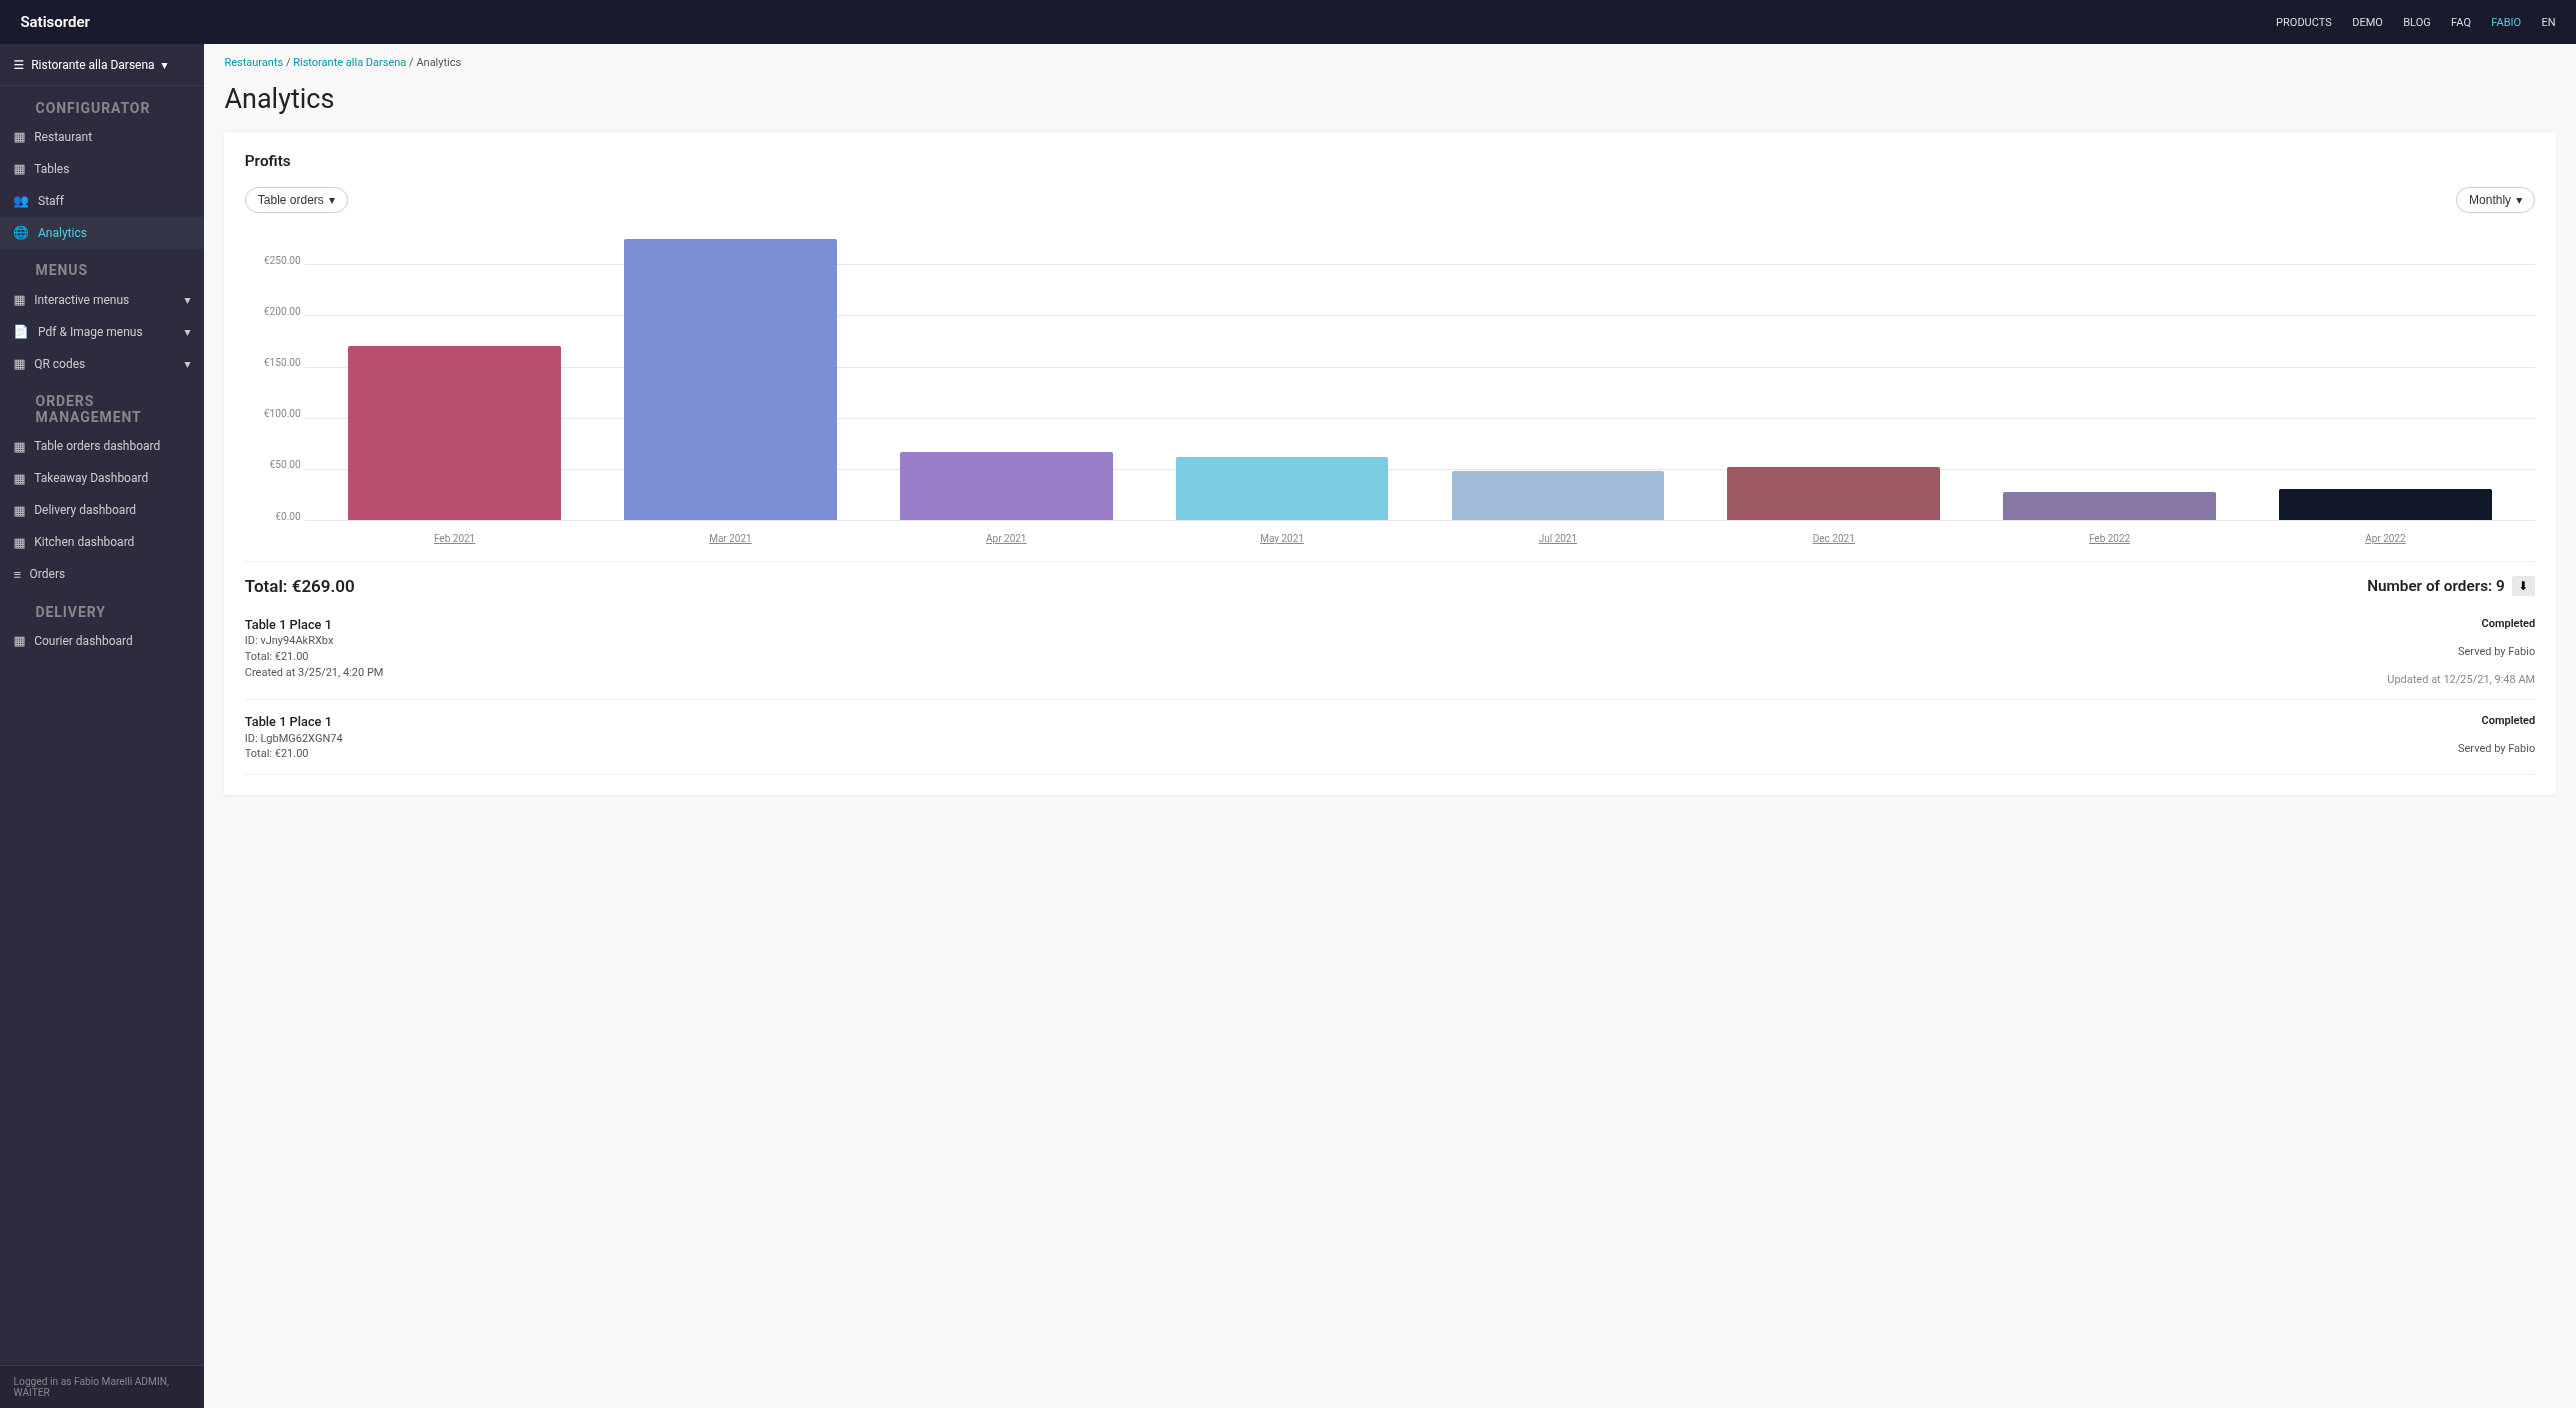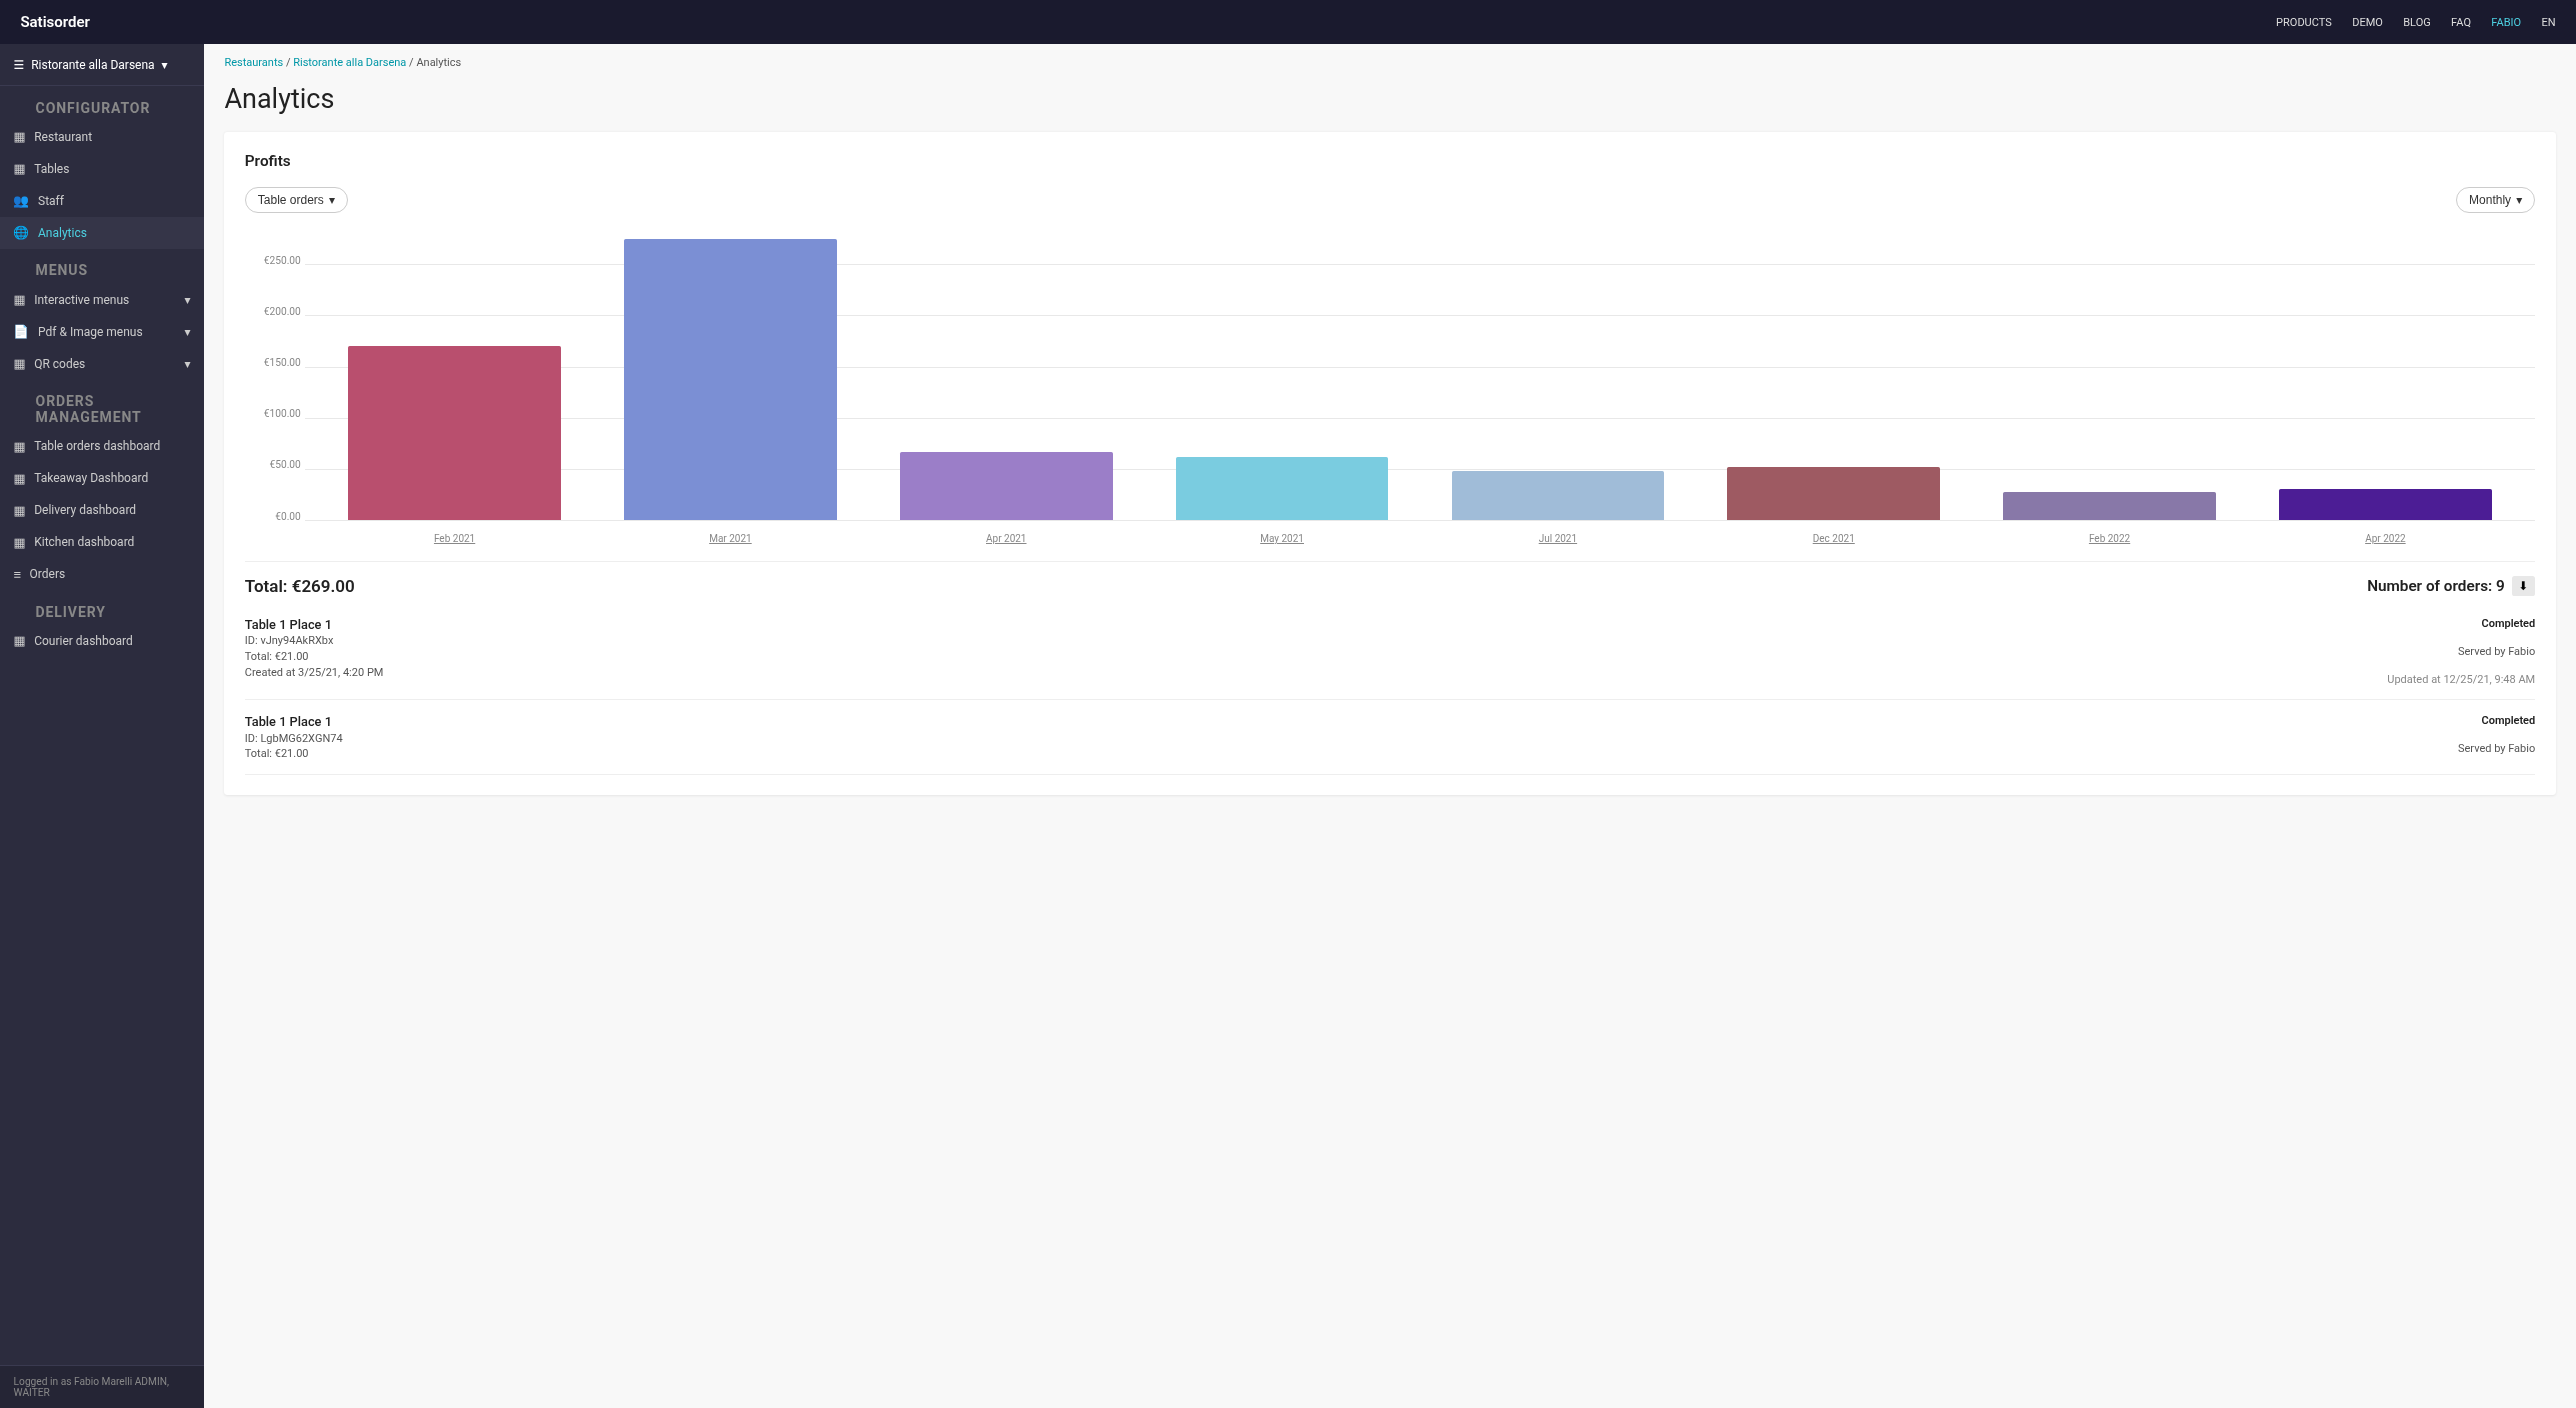--- a/index.html
+++ b/index.html
@@ -470,21 +470,21 @@
               <div class="bar" style="height: 18.9091%; background: rgb(158, 90, 98);">
                 <span class="bar-label">Dec 2021</span>
               </div>
             </div>
             <div class="bar-group">
               <div class="bar" style="height: 10.1818%; background: rgb(136, 120, 168);">
                 <span class="bar-label">Feb 2022</span>
               </div>
             </div>
             <div class="bar-group">
-              <div class="bar" style="height: 10.9091%; background: #4c1d95;">
+              <div class="bar" style="height: 10.9091%; background: #0f172a;">
                 <span class="bar-label">Apr 2022</span>
               </div>
             </div>
           </div>
       </div>
 
       <div class="summary-row">
         <span class="summary-total">Total: €269.00</span>
         <div class="summary-orders">
           <span>Number of orders: 9</span>

